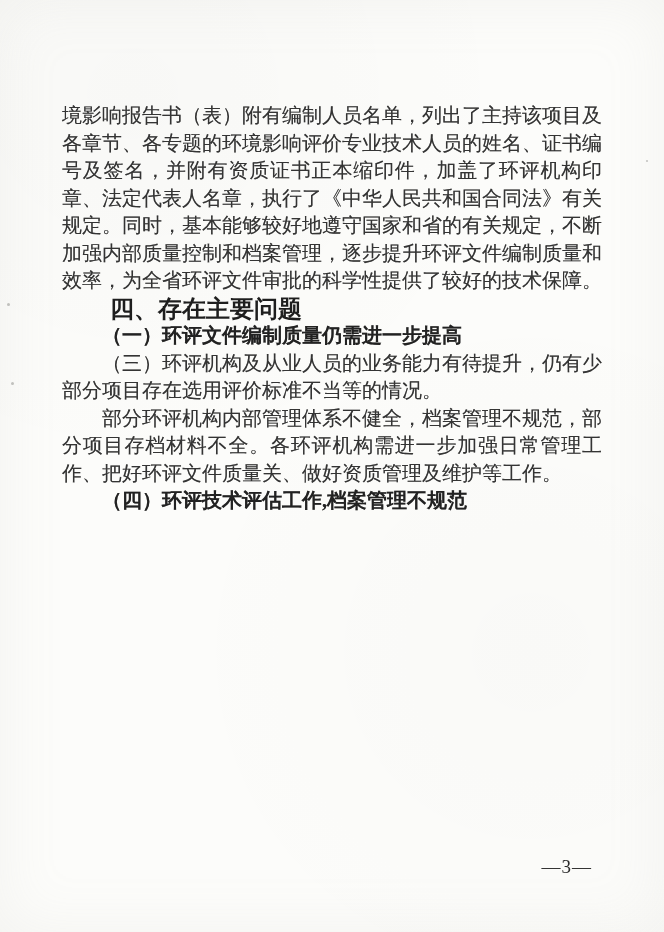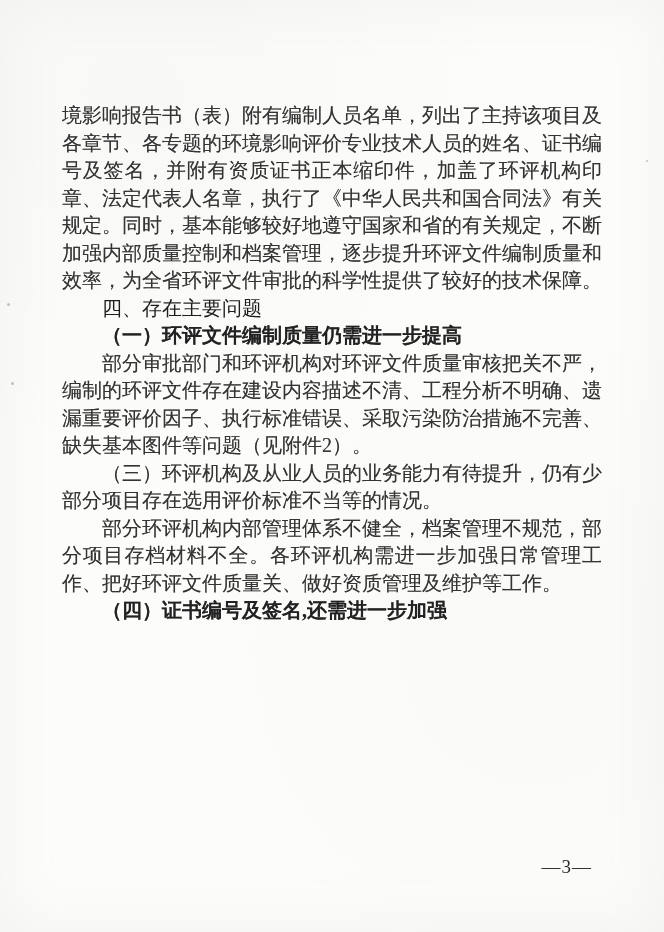--- a/index.html
+++ b/index.html
@@ -28,23 +28,23 @@
     text-justify:inter-ideograph;
   }
   .content p{margin:0;padding:0;}
   .indent{text-indent:2em;}
   .body{
     color:#343434;
     text-shadow:0 0 0.5px rgba(70,70,70,0.55);
   }
   .heading1{
     font-family:"Liberation Sans","DejaVu Sans",sans-serif;
-    font-weight:normal;
+    font-weight:bold;
     color:#1e1e1e;
-    font-size:20px;
+    font-size:24px;
   }
   .heading2{
     font-weight:bold;
     color:#222222;
     text-shadow:0 0 0.5px rgba(40,40,40,0.5);
   }
   .page-number{
     position:absolute;
     top:856px;right:72px;
     font-size:19px;
@@ -62,20 +62,19 @@
 
 <div class="paper">
   <div class="speck s1"></div>
   <div class="speck s2"></div>
   <div class="speck s3"></div>
 
   <div class="content">
       <p class="body">境影响报告书（表）附有编制人员名单，列出了主持该项目及各章节、各专题的环境影响评价专业技术人员的姓名、证书编号及签名，并附有资质证书正本缩印件，加盖了环评机构印章、法定代表人名章，执行了《中华人民共和国合同法》有关规定。同时，基本能够较好地遵守国家和省的有关规定，不断加强内部质量控制和档案管理，逐步提升环评文件编制质量和效率，为全省环评文件审批的科学性提供了较好的技术保障。</p>
       <p class="heading1 indent">四、存在主要问题</p>
       <p class="heading2 indent">（一）环评文件编制质量仍需进一步提高</p>
-      <p class="body indent">部分审批部门和环评机构对环评文件质量审核把关不严，编制的环评文件存在建设内容描述不清、工程分析不明确、遗漏重要评价因子、执行标准错误、采取污染防治措施不完善、缺失基本图件等问题（见附件2）。</p>
       <p class="body indent">（三）环评机构及从业人员的业务能力有待提升，仍有少部分项目存在选用评价标准不当等的情况。</p>
       <p class="body indent">部分环评机构内部管理体系不健全，档案管理不规范，部分项目存档材料不全。各环评机构需进一步加强日常管理工作、把好环评文件质量关、做好资质管理及维护等工作。</p>
-      <p class="heading2 indent">（四）证书编号及签名,还需进一步加强</p>
+      <p class="heading2 indent">（四）环评技术评估工作,档案管理不规范</p>
     </div>
 
   <div class="page-number">—3—</div>
 </div>
 
 </body></html>

